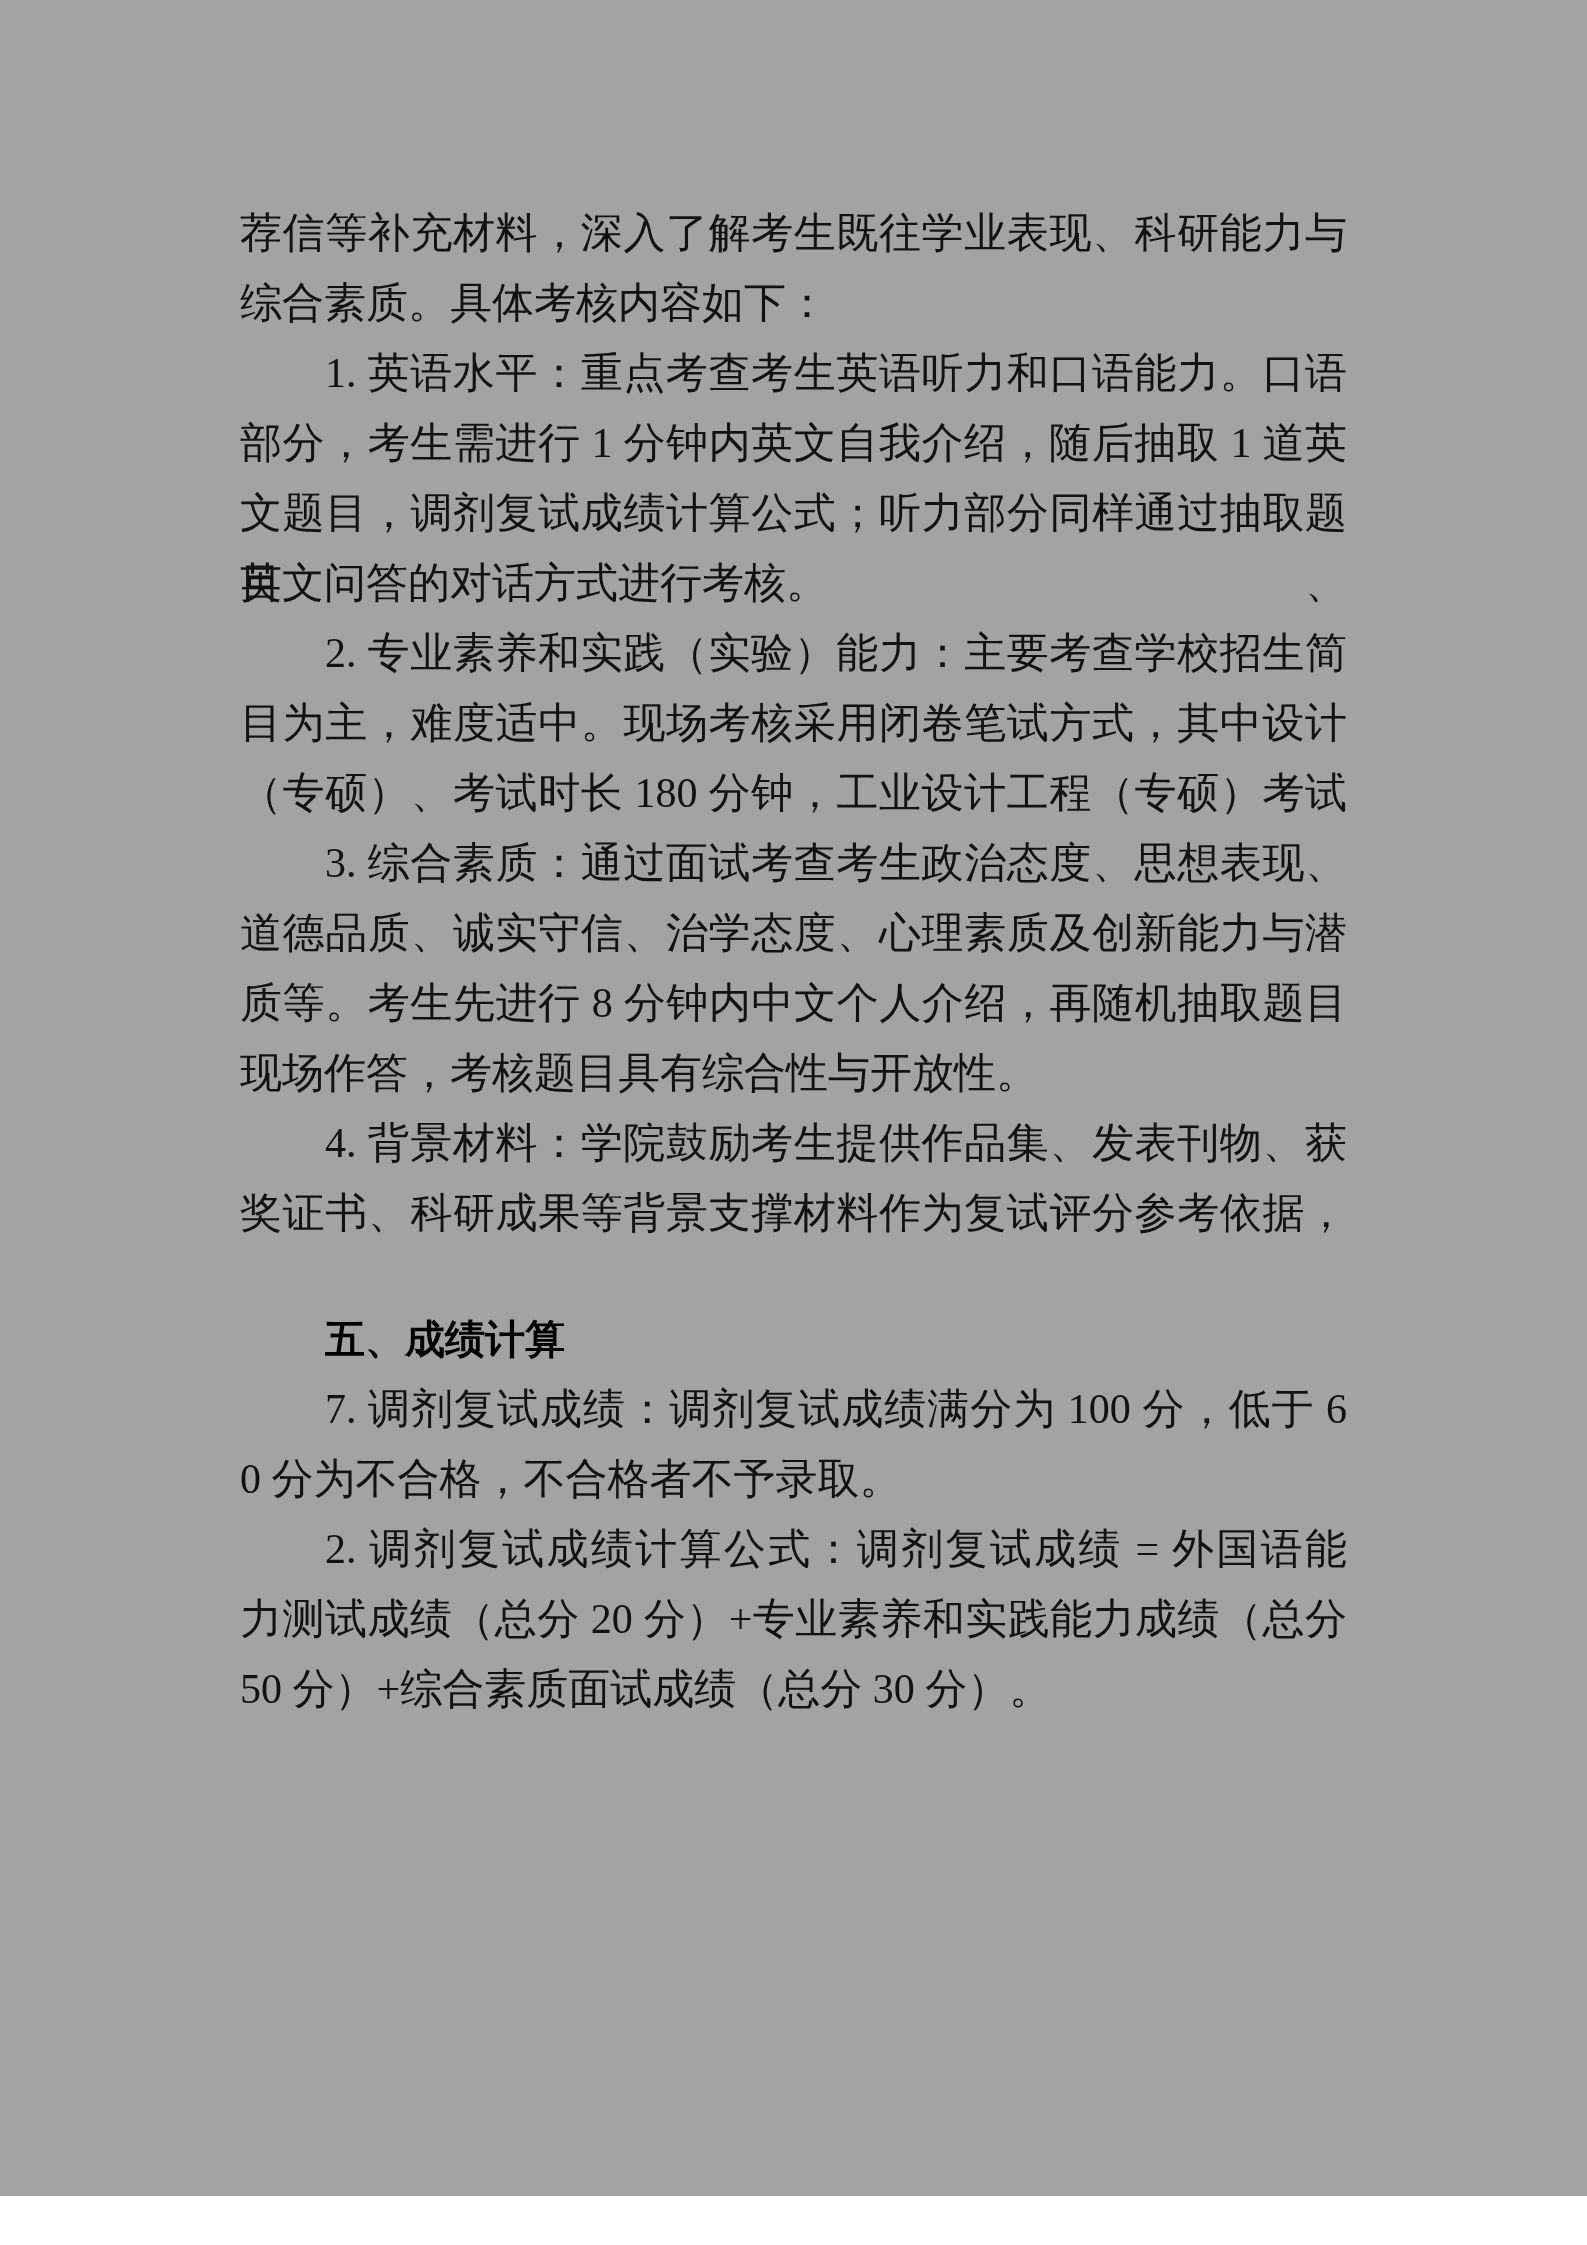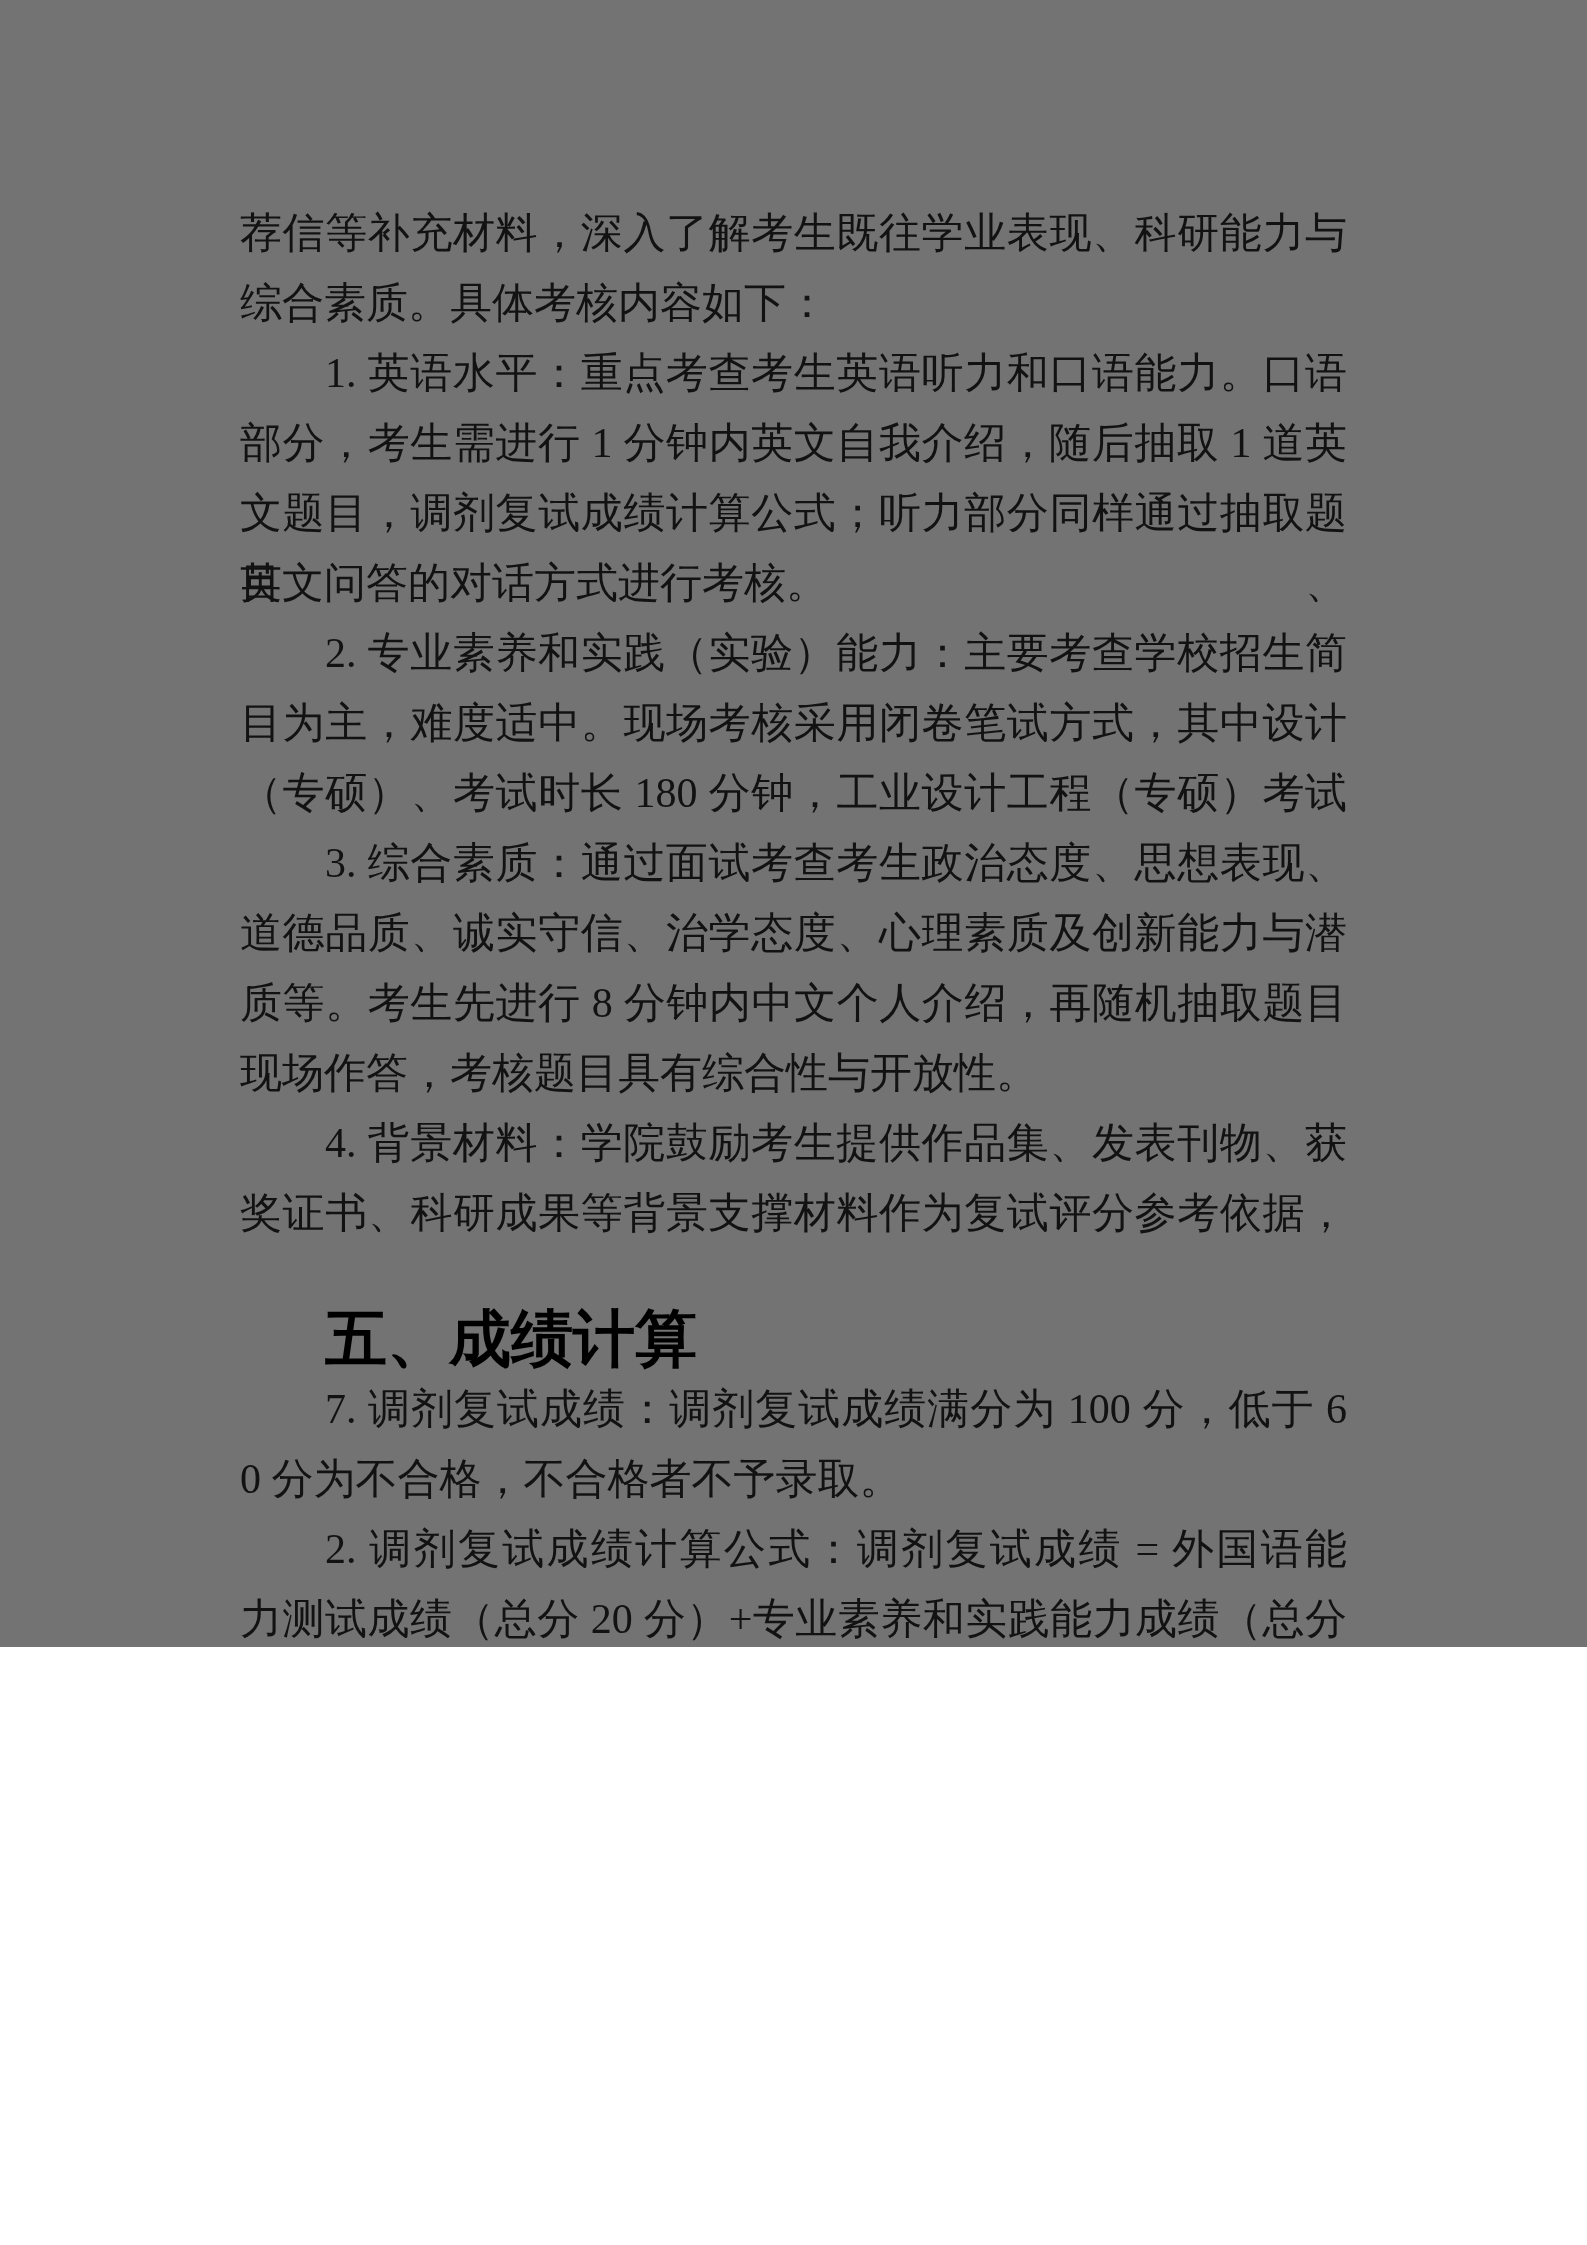--- a/index.html
+++ b/index.html
@@ -3,22 +3,22 @@
 <meta charset="utf-8">
 <style>
   html, body {
     margin: 0;
     padding: 0;
     background: #ffffff;
   }
   .page {
     position: relative;
     width: 1587px;
-    height: 1647px;
-    background: #737373;
+    height: 2196px;
+    background: #a3a3a3;
     overflow: hidden;
   }
   .content {
     position: absolute;
     left: 240px;
     top: 198px;
     width: 1107px;
     font-family: "Liberation Serif", "DejaVu Serif", serif;
     font-size: 42px;
     color: #121212;
@@ -41,21 +41,21 @@
   }
   .gap {
     height: 56px;
   }
   .heading {
     height: 70px;
     line-height: 70px;
     text-indent: 85px;
     font-family: "Liberation Sans", "DejaVu Sans", sans-serif;
     font-weight: bold;
-    font-size: 62px;
+    font-size: 40px;
     color: #000000;
     white-space: nowrap;
   }
 </style>
 </head>
 <body>
 
 <div class="page">
   <div class="content">
 

